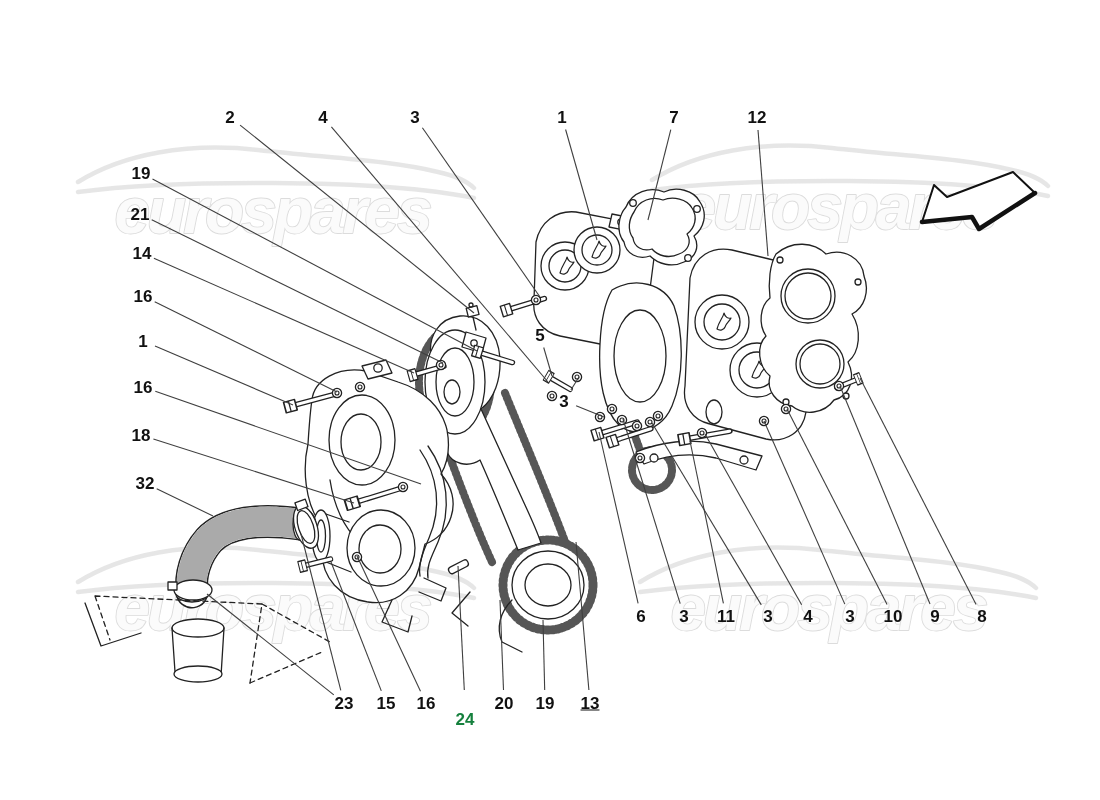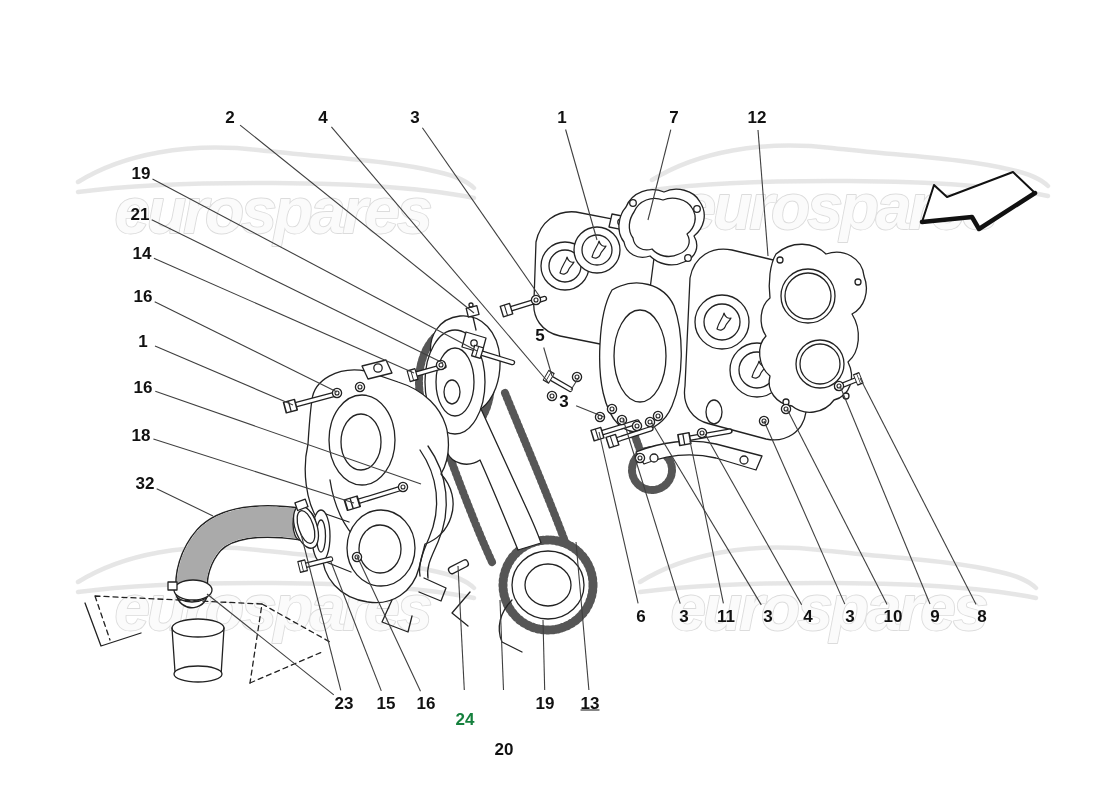--- a/index.html
+++ b/index.html
@@ -315,18 +315,18 @@
       <div class="callout" style="left: 768px; top: 616px; color: rgb(17, 17, 17);">3</div>
       <div class="callout" style="left: 808px; top: 616px; color: rgb(17, 17, 17);">4</div>
       <div class="callout" style="left: 850px; top: 616px; color: rgb(17, 17, 17);">3</div>
       <div class="callout" style="left: 893px; top: 616px; color: rgb(17, 17, 17);">10</div>
       <div class="callout" style="left: 935px; top: 616px; color: rgb(17, 17, 17);">9</div>
       <div class="callout" style="left: 982px; top: 616px; color: rgb(17, 17, 17);">8</div>
       <div class="callout" style="left: 344px; top: 703px; color: rgb(17, 17, 17);">23</div>
       <div class="callout" style="left: 386px; top: 703px; color: rgb(17, 17, 17);">15</div>
       <div class="callout" style="left: 426px; top: 703px; color: rgb(17, 17, 17);">16</div>
       <div class="callout" style="left: 465px; top: 703px; color: #15803d; margin-top: 16px;">24</div>
-      <div class="callout" style="left: 504px; top: 703px; color: rgb(17, 17, 17); margin-top: 46px;">20</div>
+      <div class="callout" style="left: 504px; top: 703px; color: rgb(17, 17, 17);">20</div>
       <div class="callout" style="left: 545px; top: 703px; color: rgb(17, 17, 17);">19</div>
       <div class="callout" style="left: 590px; top: 703px; color: rgb(17, 17, 17); text-decoration: underline;">13</div>
     </div>
 
 </div>
 
 </body></html>

